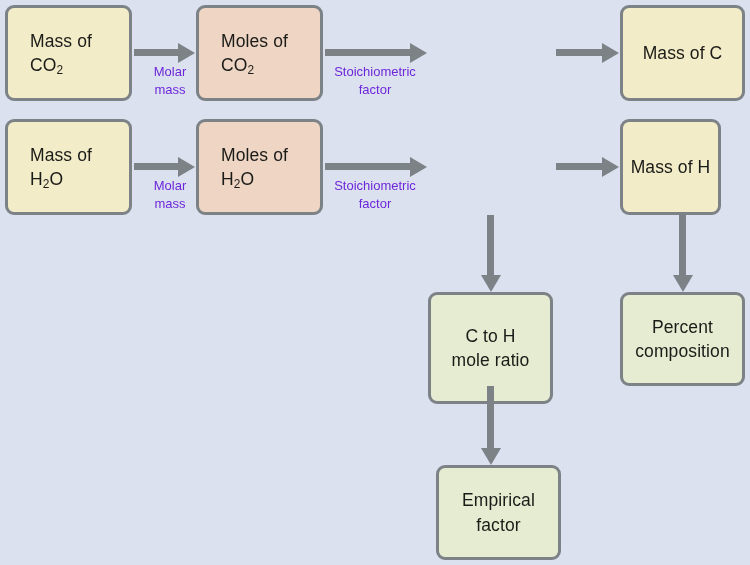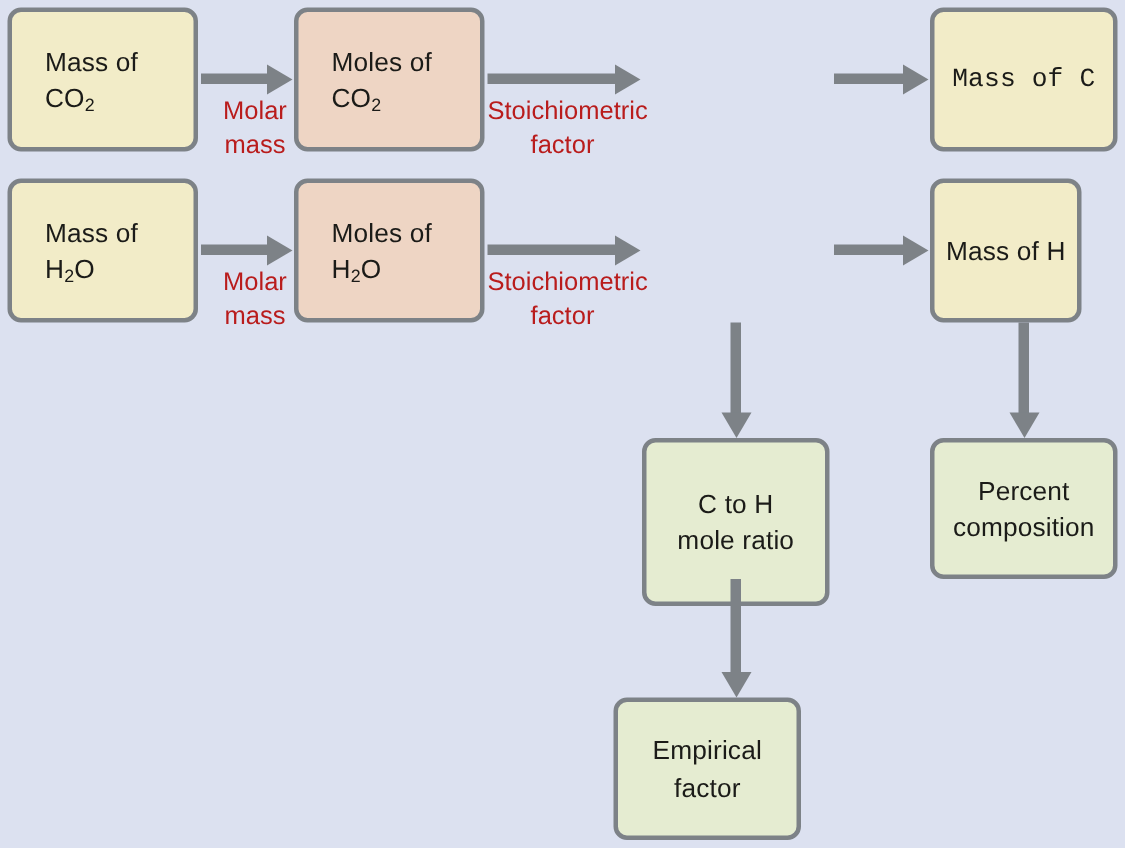--- a/index.html
+++ b/index.html
@@ -80,23 +80,23 @@
     left: -6.5px;
     width: 0;
     height: 0;
     border-left: 10px solid transparent;
     border-right: 10px solid transparent;
     border-top: 17px solid #7d8287;
   }
 
   .edge-label {
     position: absolute;
-    font-size: 17px;
+    font-size: 13px;
     line-height: 1.35;
-    color: #b91c1c;
+    color: #6d28d9;
     text-align: center;
     white-space: nowrap;
   }
 </style>
 </head>
 <body>
 
 <div id="canvas">
 
   <div class="node fill-yellow" style="left:5px; top:5px; width:127px; height:96px;">
@@ -117,21 +117,21 @@
 
   <div class="arrow-h" style="left:325px; top:49px; width:86px;"></div>
   <div class="edge-label" style="left:325px; top:63px; width:100px;">
     <div>Stoichiometric</div>
     <div>factor</div>
   </div>
 
 
   <div class="arrow-h" style="left:556px; top:49px; width:47px;"></div>
 
-  <div class="node center fill-yellow" style="left:620px; top:5px; width:125px; height:96px;font-family:Liberation Mono, monospace;">
+  <div class="node center fill-yellow" style="left:620px; top:5px; width:125px; height:96px;">
     <div class="node-line">Mass of C</div>
   </div>
 
   <div class="node fill-yellow" style="left:5px; top:119px; width:127px; height:96px;">
     <div class="node-line">Mass of</div>
     <div class="node-line"><span>H</span><sub>2</sub><span>O</span></div>
   </div>
 
   <div class="arrow-h" style="left:134px; top:163px; width:45px;"></div>
   <div class="edge-label" style="left:140px; top:177px; width:60px;">
@@ -166,18 +166,18 @@
     <div class="node-line">mole ratio</div>
   </div>
 
   <div class="node center fill-green" style="left:620px; top:292px; width:125px; height:94px;">
     <div class="node-line">Percent</div>
     <div class="node-line">composition</div>
   </div>
 
   <div class="arrow-v" style="left:487px; top:386px; height:63px;"></div>
 
-  <div class="node center fill-green" style="left:409px; top:465px; width:125px; height:95px;">
+  <div class="node center fill-green" style="left:436px; top:465px; width:125px; height:95px;">
     <div class="node-line">Empirical</div>
     <div class="node-line">factor</div>
   </div>
 
 </div>
 
 </body></html>

